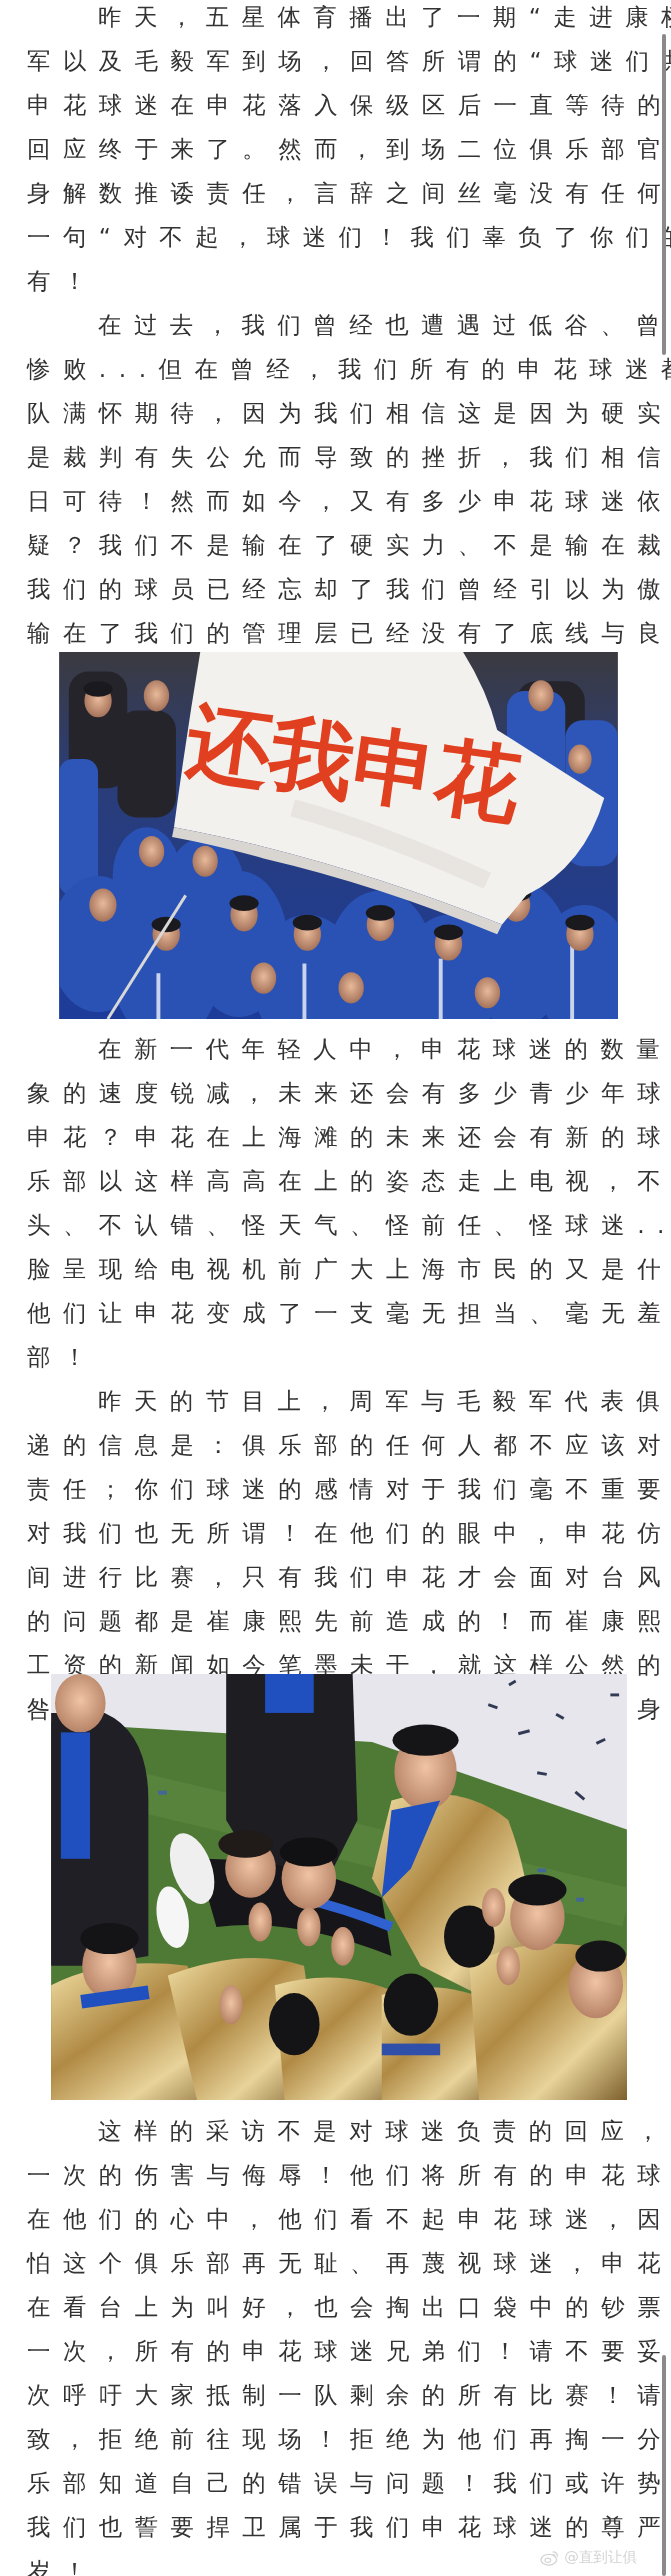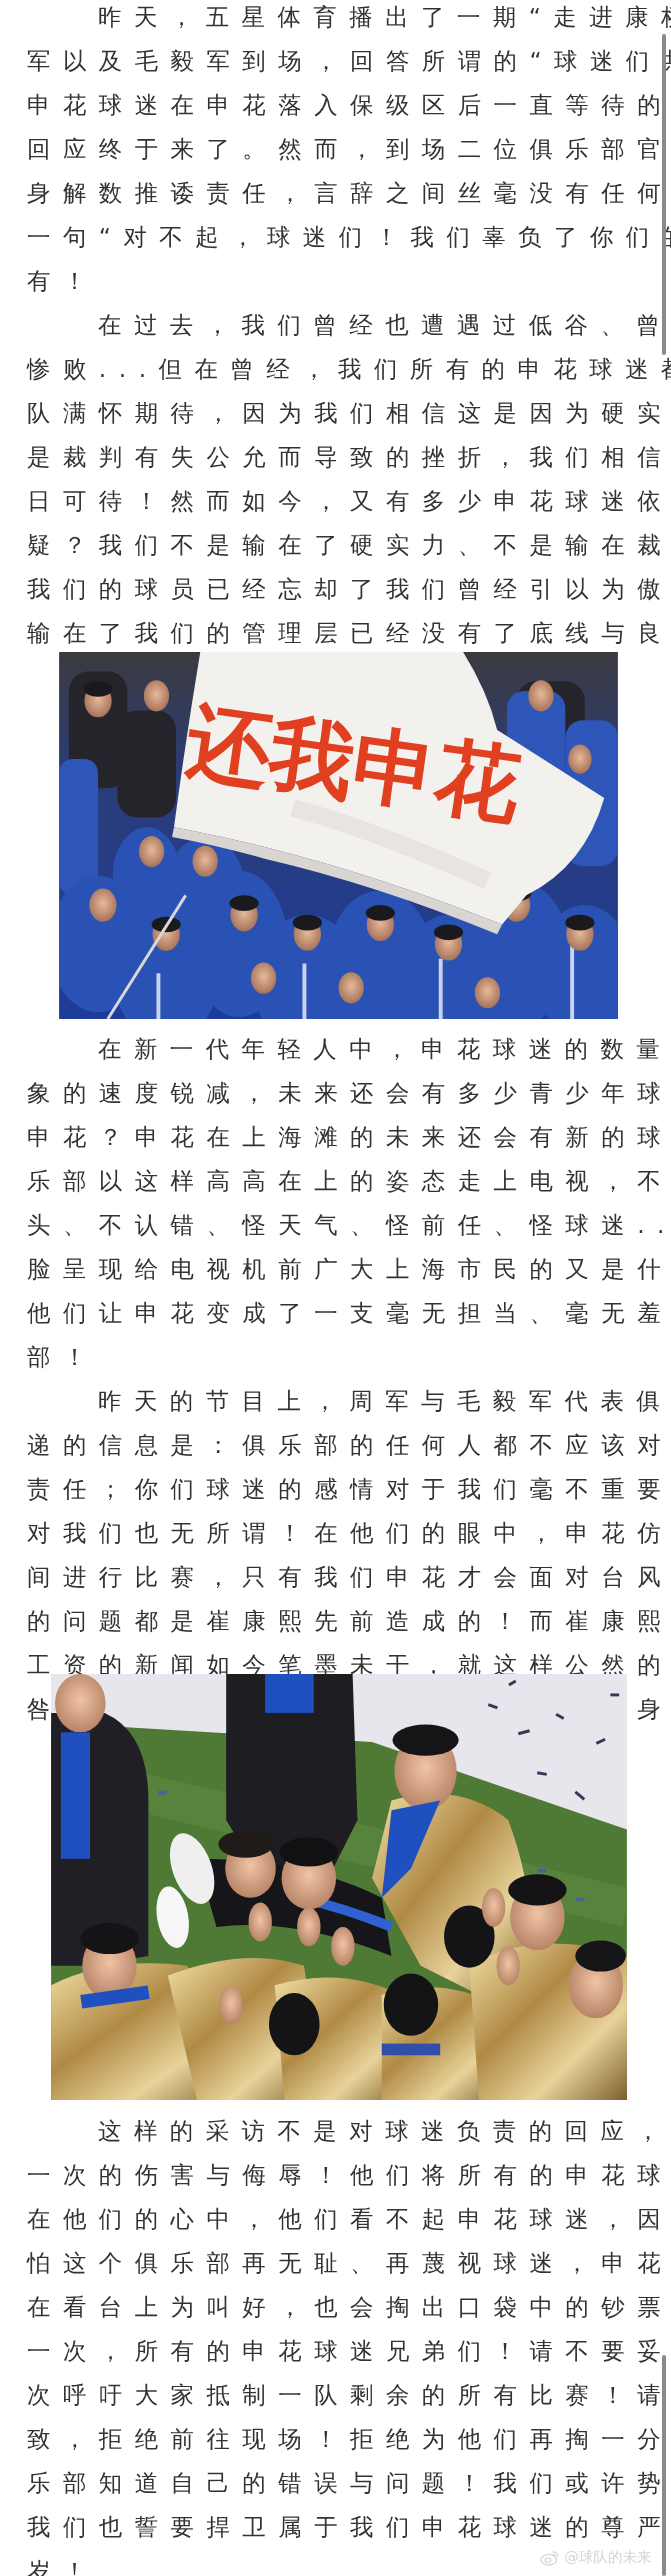--- a/index.html
+++ b/index.html
@@ -254,15 +254,15 @@
 
 <div class="watermark">
   <span class="wb">
     <svg width="19.5" height="15.6" viewBox="0 0 20 16" xmlns="http://www.w3.org/2000/svg">
       <ellipse cx="9" cy="10" rx="8" ry="5.5" fill="none" stroke="#d4d4d4" stroke-width="1.4"></ellipse>
       <ellipse cx="8" cy="10.5" rx="3" ry="2.2" fill="none" stroke="#d4d4d4" stroke-width="1.2"></ellipse>
       <path d="M13 2 Q18 2 18 7" fill="none" stroke="#d4d4d4" stroke-width="1.3"></path>
       <path d="M13 4.5 Q15.5 4.5 15.5 7" fill="none" stroke="#d4d4d4" stroke-width="1.2"></path>
     </svg>
   </span>
-  <span>@球队的未来</span>
+  <span>@直到让俱</span>
 </div>
 
 
 </body></html>

